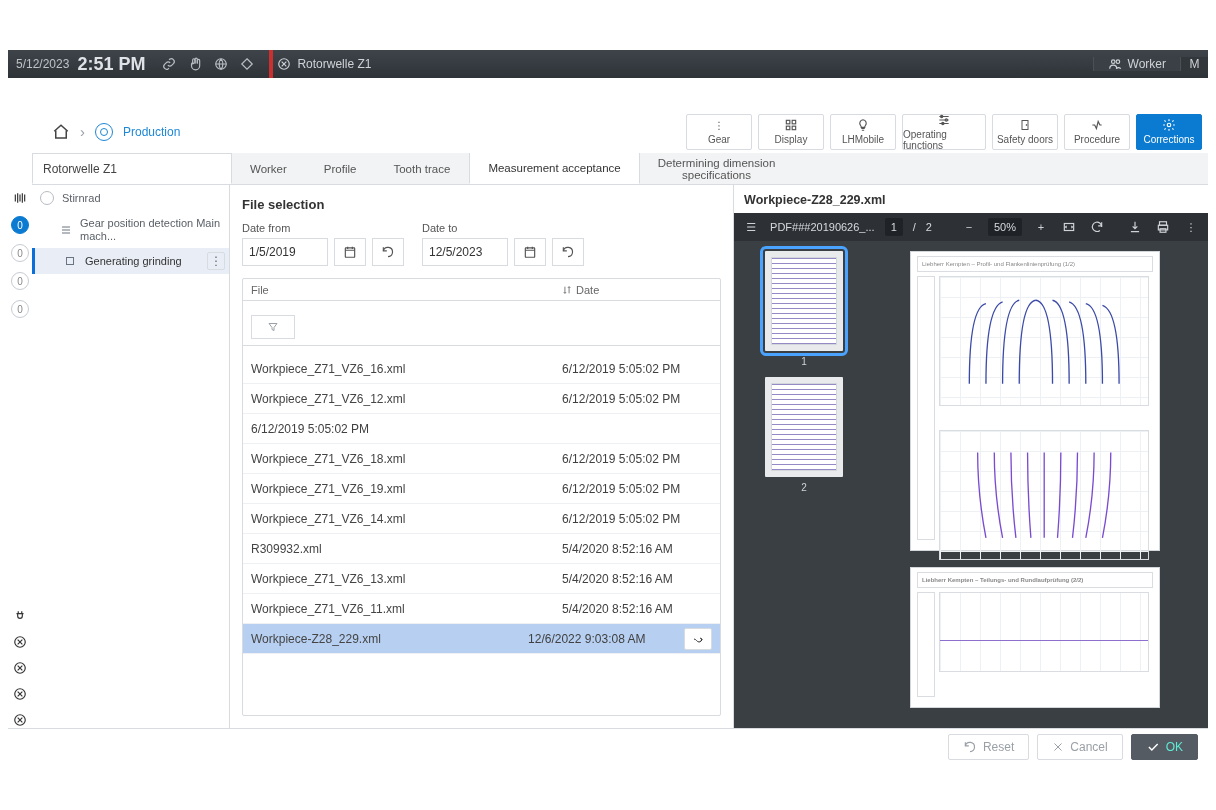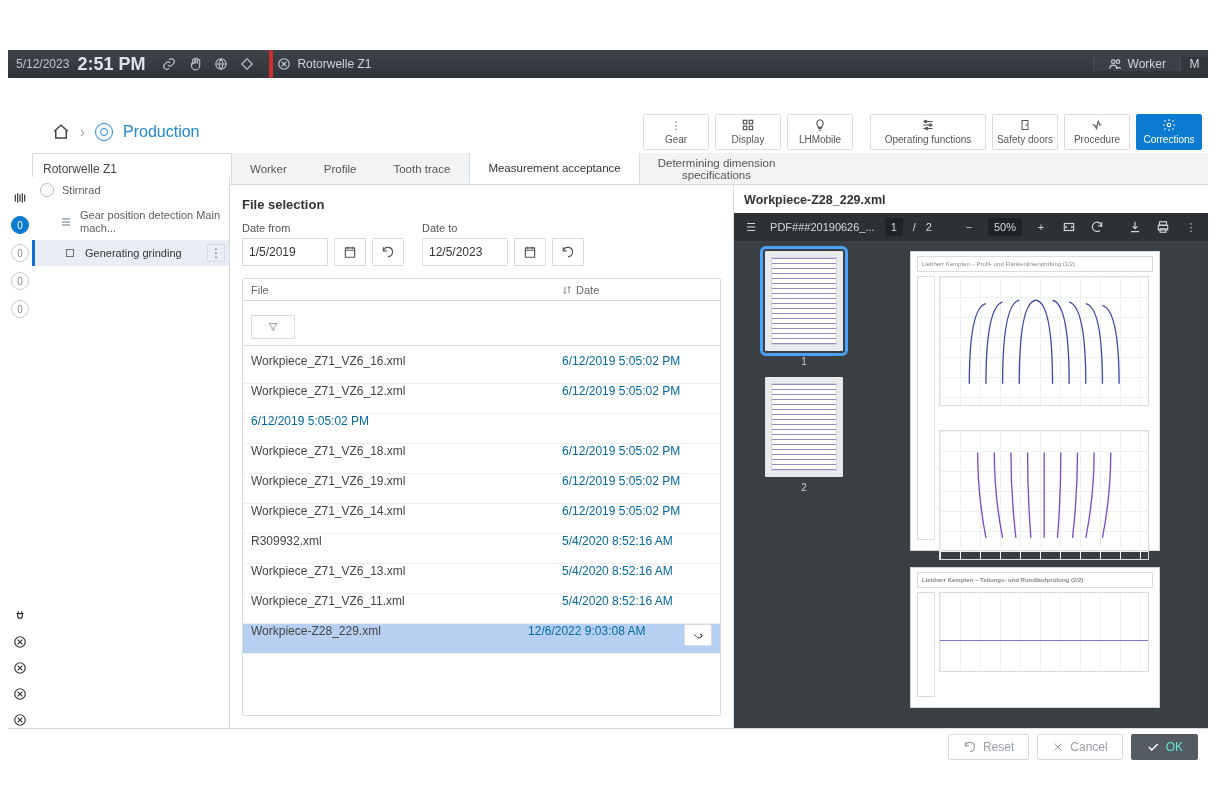--- a/index.html
+++ b/index.html
@@ -32,44 +32,44 @@
   .tb-user{display:flex;align-items:flex-end;gap:6px;padding:0 14px;background:#3a4045;border-left:1px solid #4a5056;}
   .tb-m{width:28px;display:flex;align-items:center;justify-content:center;background:#32373c;color:#cfd3d8;border-left:1px solid #4a5056;}
 
   
   .headrow{position:absolute;left:46px;right:8px;top:110px;height:44px;display:flex;align-items:center;background:#fff;border-bottom:1px solid var(--bd);}
   .crumbs{display:flex;align-items:center;gap:10px;padding-left:6px;font-size:15px;}
   .crumb-home{color:#555;}
   .crumb-sep{color:#9aa0a6;}
   .crumb-target{display:inline-flex;width:18px;height:18px;border:1.5px solid var(--blue);border-radius:50%;position:relative;}
   .crumb-target::after{content:"";position:absolute;inset:4px;border:1.5px solid var(--blue);border-radius:50%;}
-  .crumb-text{color:var(--blue);font-size:16px;}
+  .crumb-text{color:var(--blue);font-size:12px;}
 
   .actions{margin-left:auto;display:flex;gap:6px;padding-right:6px;}
   .act{width:66px;height:36px;border:1px solid var(--bd);border-radius:2px;background:#fff;display:flex;flex-direction:column;align-items:center;justify-content:center;color:#555;font-size:10px;gap:2px;}
-  .act.wide{width:116px;margin-left:11px;}
+  .act.wide{width:84px;}
   .act.acc{background:#0b7ad1;border-color:#0b7ad1;color:#fff;}
   .act .ai{height:14px;display:flex;align-items:center;justify-content:center;}
 
   
   .rail{position:absolute;left:8px;top:184px;bottom:82px;width:24px;background:#fff;display:flex;flex-direction:column;align-items:center;gap:10px;padding-top:6px;}
   .rail .dot{width:18px;height:18px;border:1px solid #c7cbd1;border-radius:50%;display:flex;align-items:center;justify-content:center;font-size:10px;color:#888;background:#fff;}
   .rail .dot.blue{background:#0b7ad1;border-color:#0b7ad1;color:#fff;}
   .rail .spacer{flex:1;}
   .rail .ric{width:16px;height:16px;display:flex;align-items:center;justify-content:center;color:#555;}
 
   
   .tabrow{position:absolute;left:32px;right:8px;top:153px;height:32px;background:#f2f3f5;border-bottom:1px solid var(--bd);display:flex;align-items:stretch;}
   .tab-title{width:200px;display:flex;align-items:center;padding-left:10px;background:#fff;border:1px solid var(--bd);border-bottom-color:#fff;font-size:12px;color:#444;}
   .tabs{display:flex;flex:1;}
   .tab{display:flex;align-items:center;justify-content:center;padding:0 18px;color:#555;font-size:11.5px;text-align:center;white-space:pre-line;border-right:1px solid transparent;}
   .tab.sel{background:#fff;border:1px solid var(--bd);border-top:none;border-bottom-color:#fff;color:#333;}
 
   
-  .side{position:absolute;left:32px;top:177px;width:198px;bottom:82px;background:#fff;border-right:1px solid var(--bd);}
+  .side{position:absolute;left:32px;top:185px;width:198px;bottom:82px;background:#fff;border-right:1px solid var(--bd);}
   .node{display:flex;align-items:center;gap:8px;padding:6px 8px;color:#5a5f66;position:relative;}
   .node .ring{width:14px;height:14px;border:1.5px solid #b7bcc3;border-radius:50%;flex:0 0 auto;}
   .node.sel{background:#e9eef6;border-left:3px solid var(--blue2);color:#333;}
   .node.sel::after{content:"";}
   .menu-dots{position:absolute;right:4px;top:4px;width:18px;height:18px;border:1px solid var(--bd);border-radius:2px;display:flex;align-items:center;justify-content:center;color:#666;}
   .node .bico{width:14px;height:14px;color:#6b7280;display:flex;align-items:center;justify-content:center;}
   .node .small{font-size:11px;line-height:1.15;}
 
   
   .main{position:absolute;left:230px;right:8px;top:185px;bottom:82px;background:#fff;display:flex;}
@@ -84,23 +84,23 @@
   .tin{width:86px;height:28px;border:1px solid var(--bd);padding:0 6px;font-size:12px;color:#333;background:#fff;}
   .ibtn{width:32px;height:28px;border:1px solid var(--bd);background:#fff;display:flex;align-items:center;justify-content:center;color:#555;}
 
   .table{margin-top:12px;border:1px solid var(--bd);border-radius:2px;flex:1;display:flex;flex-direction:column;overflow:hidden;gap:8px;}
   .thead{display:flex;align-items:center;height:22px;font-size:11px;color:#666;padding:0 8px;gap:8px;border-bottom:1px solid var(--bd);}
   .th-file{flex:1;}
   .th-date{width:150px;display:flex;align-items:center;gap:4px;}
   .filterrow{padding:6px 8px;border-bottom:1px solid var(--bd);}
   .filterbox{width:44px;height:24px;border:1px solid var(--bd);display:flex;align-items:center;justify-content:center;color:#9aa0a6;}
   .tbody{flex:1;overflow:auto;}
-  .row{display:flex;align-items:flex-start;height:30px;padding:0 8px;border-bottom:1px solid #eef0f3;font-size:12px;color:#444;}
+  .row{display:flex;align-items:center;height:30px;padding:0 8px;border-bottom:1px solid #eef0f3;font-size:12px;color:#444;}
   .row .c1{flex:1;overflow:hidden;text-overflow:ellipsis;white-space:nowrap;}
-  .row .c2{width:150px;color:#0369a1;}
+  .row .c2{width:150px;color:#404040;}
   .row.sel{background:var(--select);}
   .row .rbtn{width:28px;height:22px;border:1px solid var(--bd);background:#fff;display:flex;align-items:center;justify-content:center;margin-left:6px;color:#333;border-radius:2px;}
 
   
   .prev-title{padding:8px 10px 6px 10px;font-size:12.5px;color:#333;font-weight:600;}
   .pdfbar{height:28px;background:#2d3135;display:flex;align-items:center;color:#d6dadf;font-size:11px;padding:0 8px;gap:10px;}
   .pdfbar .grow{flex:1;}
   .pdf-chip{background:#1f2327;border-radius:2px;height:18px;display:flex;align-items:center;padding:0 6px;}
   .pdf-btn{width:18px;height:18px;display:flex;align-items:center;justify-content:center;color:#cfd3d8;}
   .pdf-view{flex:1;display:flex;background:#3a3f44;overflow:hidden;}

